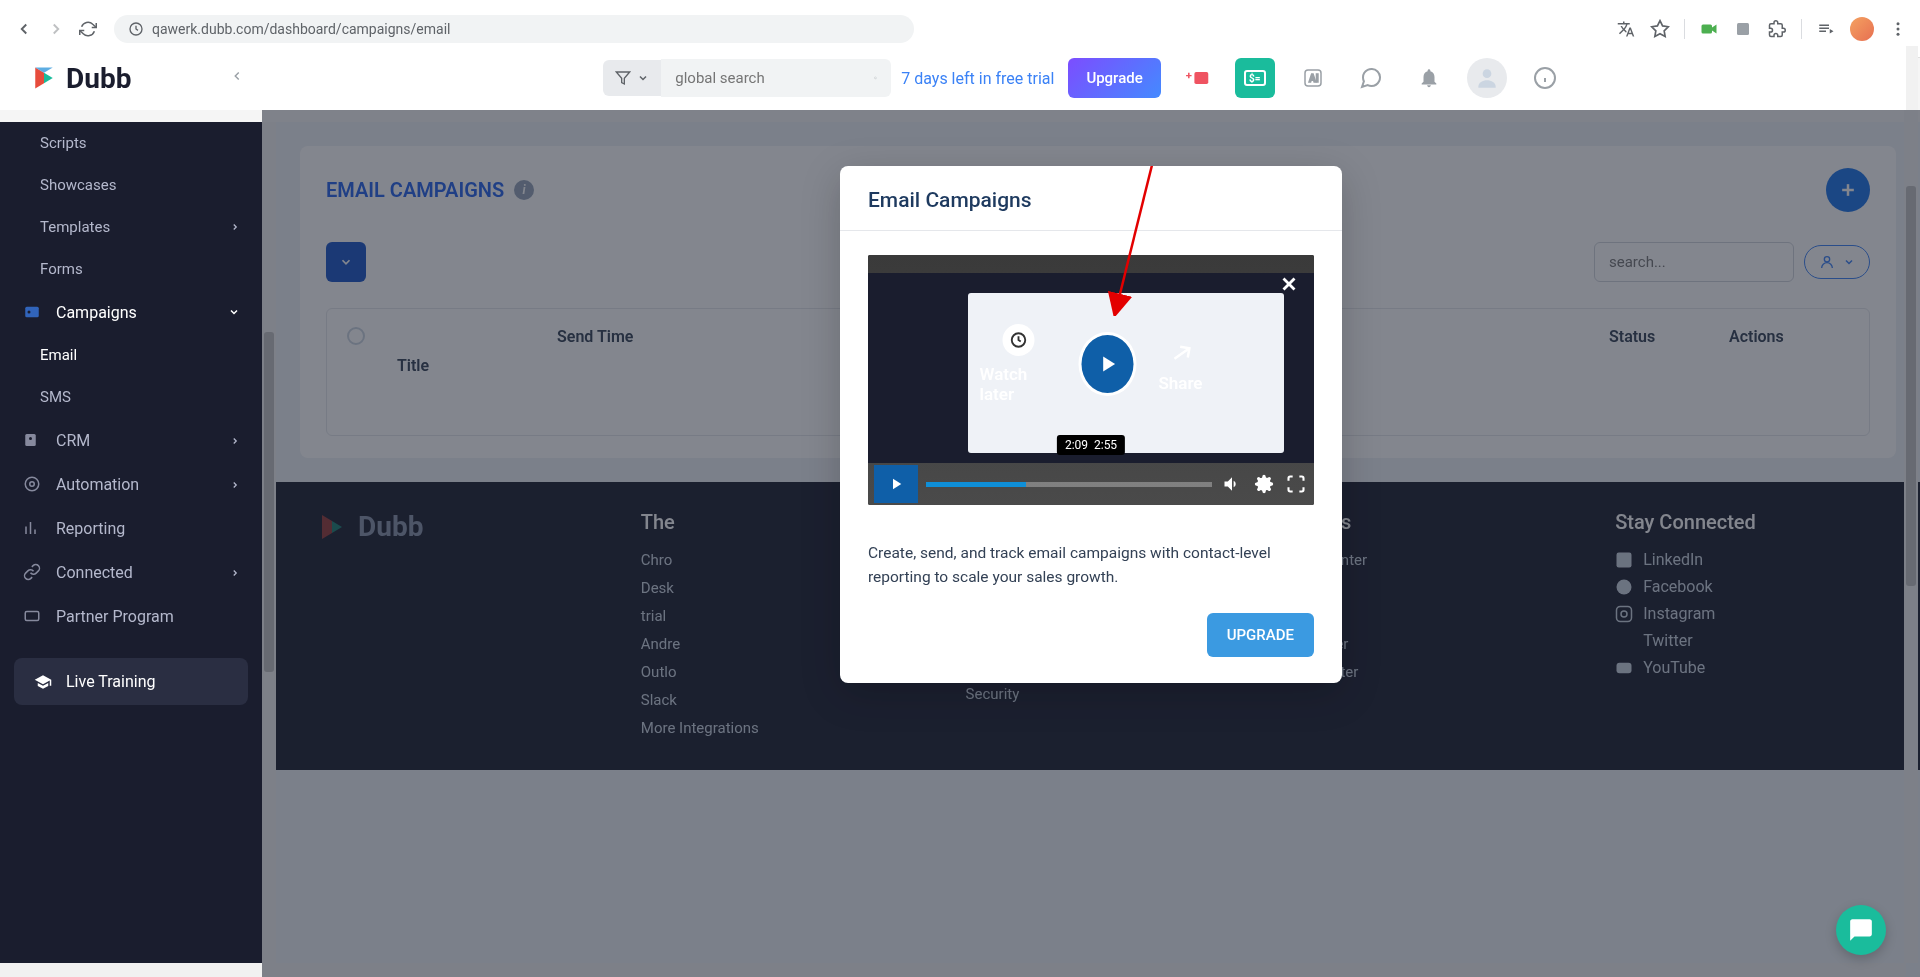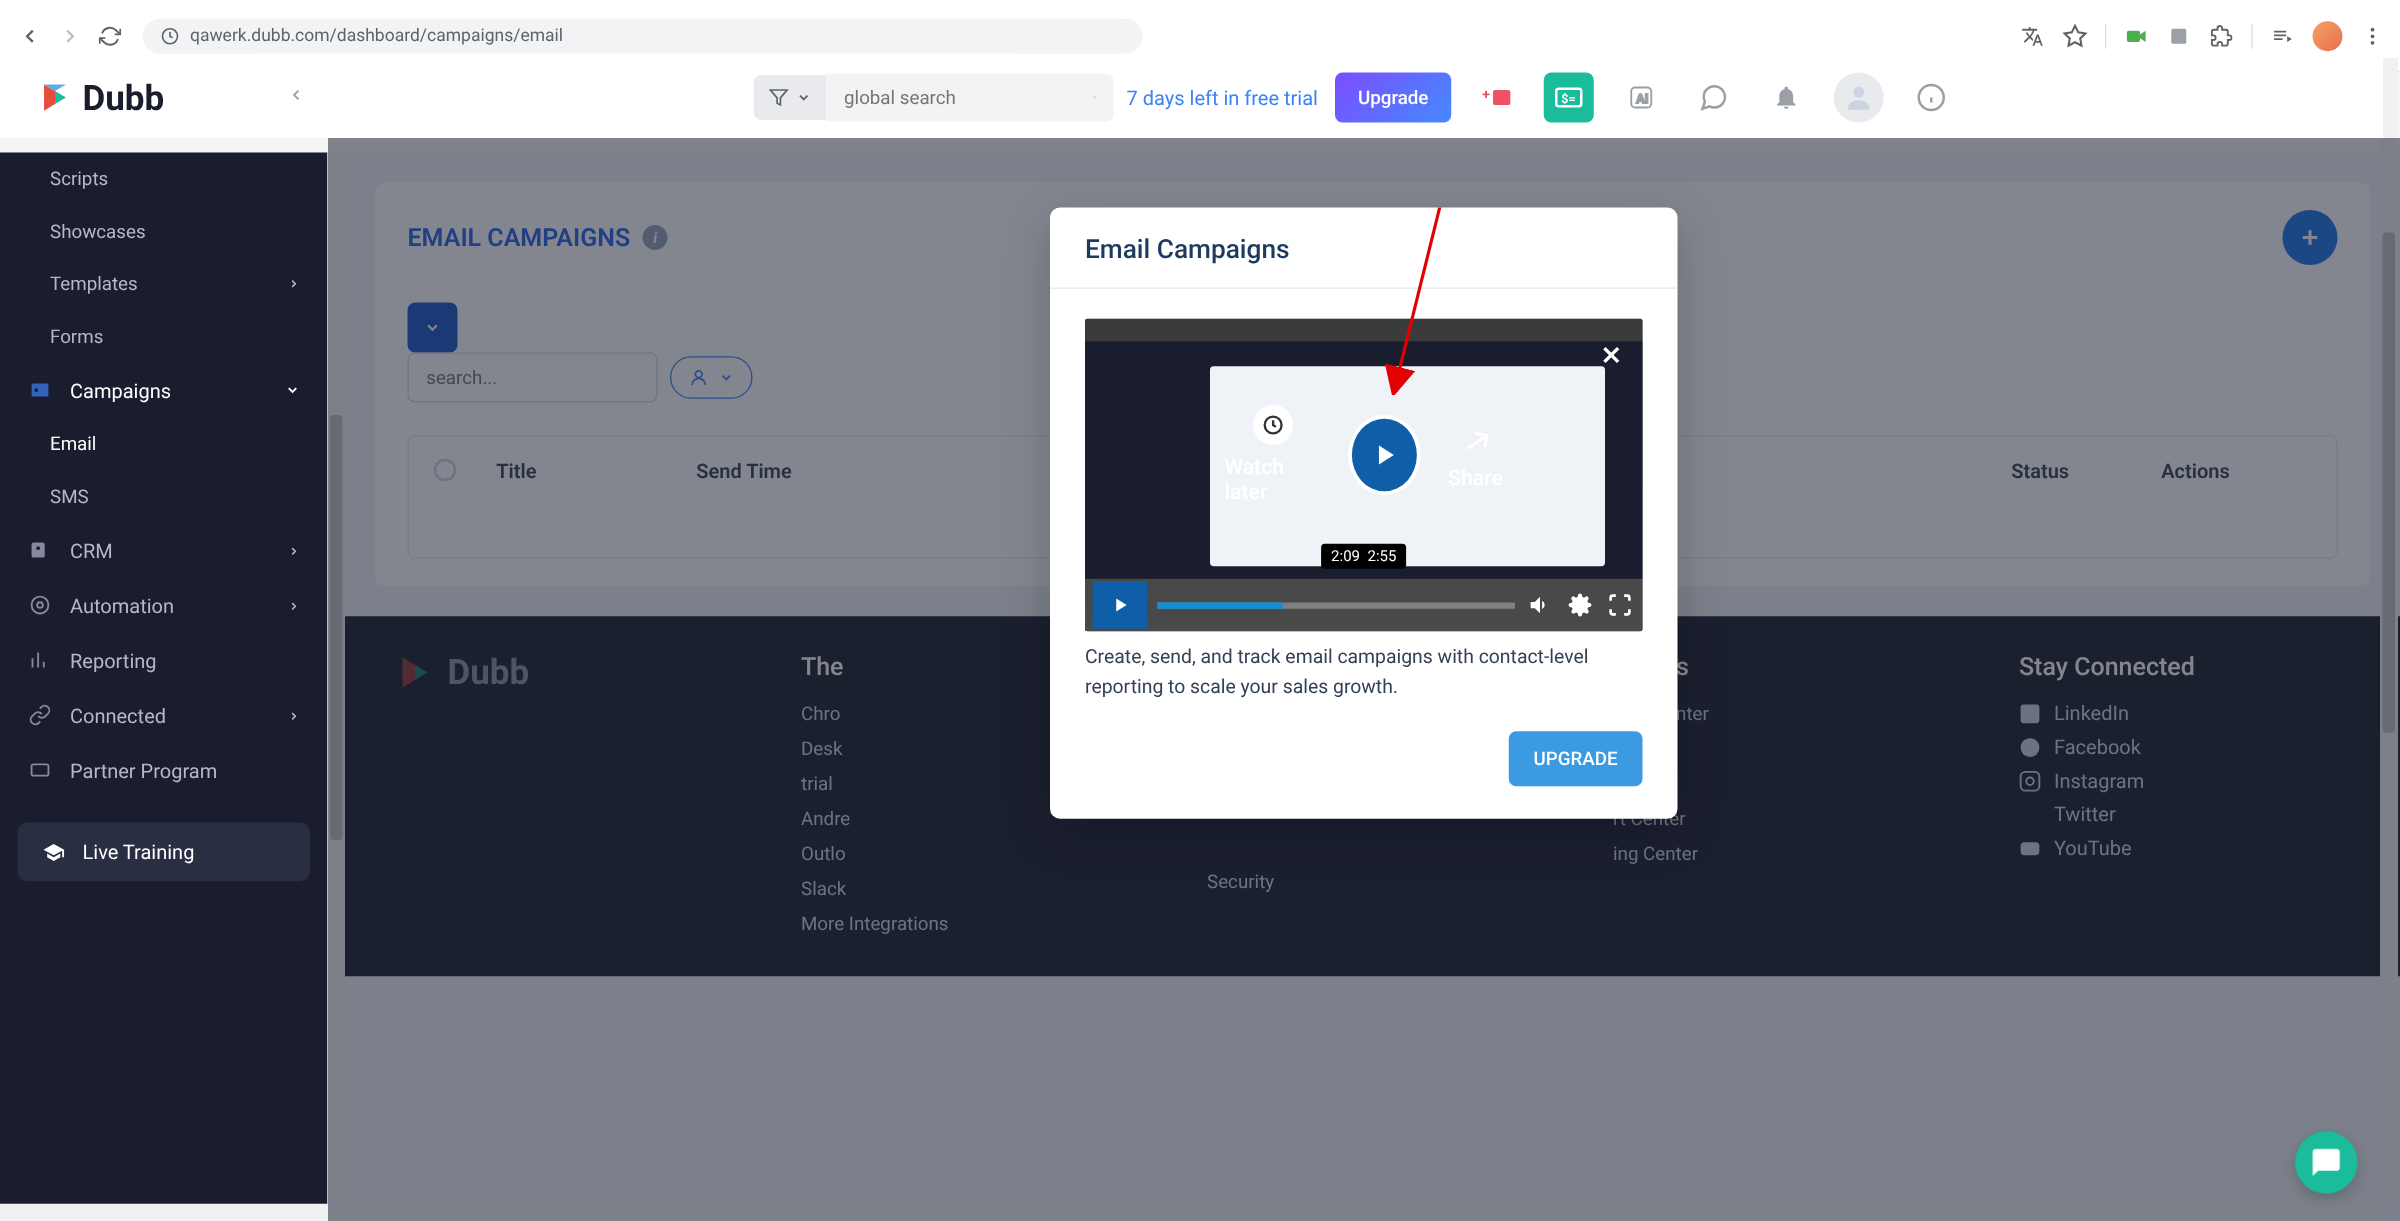--- a/index.html
+++ b/index.html
@@ -45,28 +45,28 @@
 .sidebar-item.parent-active .sidebar-icon svg { fill: #3b82f6; }
 .live-training { margin: 20px 14px; background: #2a2e42; border-radius: 8px; padding: 14px 18px; display: flex; align-items: center; gap: 12px; cursor: pointer; }
 
 
 .content-wrap { padding: 24px; }
 .panel { background: #fff; border-radius: 8px; padding: 22px 26px; }
 .panel-title-row { display: flex; align-items: center; justify-content: space-between; margin-bottom: 30px; }
 .panel-title { color: #2563eb; font-size: 20px; font-weight: 600; display: flex; align-items: center; gap: 10px; }
 .info-badge { width: 20px; height: 20px; border-radius: 50%; background: #94a3b8; color: #fff; display: flex; align-items: center; justify-content: center; font-size: 12px; font-style: italic; font-weight: bold; }
 .add-btn { width: 44px; height: 44px; border-radius: 50%; background: #1a73e8; color: #fff; display: flex; align-items: center; justify-content: center; font-size: 24px; cursor: pointer; }
-.toolbar-row { display: flex; align-items: flex-start; justify-content: space-between; margin-bottom: 26px; flex-direction: column; }
+.toolbar-row { display: flex; align-items: flex-end; justify-content: space-between; margin-bottom: 26px; }
 .chevron-btn { width: 40px; height: 40px; background: #1a56c7; border-radius: 6px; display: flex; align-items: center; justify-content: center; color: #fff; cursor: pointer; }
 .search-field { border: 1px solid #d1d5db; border-radius: 6px; padding: 10px 14px; font-size: 15px; width: 200px; outline: none; color: #64748b; }
 .user-pill { border: 1.5px solid #3b82f6; border-radius: 20px; padding: 8px 14px; display: flex; align-items: center; gap: 8px; color: #3b82f6; cursor: pointer; margin-left: 10px; }
 .table { width: 100%; border: 1px solid #e5e7eb; border-radius: 6px; }
 .table-header { display: flex; padding: 18px 20px; font-weight: 600; color: #334155; font-size: 16px; }
 .th-check { width: 50px; }
-.th-title { flex: 0 0 160px; }
+.th-title { flex: 0 0 160px; margin-top: 29px; }
 .th-send { flex: 0 0 200px; }
 .th-gap { flex: 1; }
 .th-status { flex: 0 0 120px; }
 .th-actions { flex: 0 0 120px; }
 .checkbox { width: 18px; height: 18px; border-radius: 50%; border: 2px solid #cbd5e1; }
 
 
 .footer { background: #1a1d2e; color: #cbd5e1; padding: 28px 40px; display: flex; gap: 60px; }
 .footer-col { flex: 1; }
 .footer-logo { display: flex; align-items: center; gap: 10px; }
@@ -90,21 +90,21 @@
 .video-center-col { display: flex; flex-direction: column; align-items: center; gap: 8px; color: #fff; }
 .video-play-big { width: 64px; height: 64px; border-radius: 50%; background: #0f5fa8; border: 3px solid #fff; display: flex; align-items: center; justify-content: center; cursor: pointer; }
 .video-icon-circle { width: 32px; height: 32px; border-radius: 50%; background: #fff; display: flex; align-items: center; justify-content: center; color: #333; }
 .video-label { font-size: 17px; font-weight: 600; color: #fff; }
 .video-time-bubble { position: absolute; bottom: 50px; left: 50%; transform: translateX(-50%); background: #000; color: #fff; font-size: 12px; padding: 3px 8px; border-radius: 3px; z-index: 2; }
 .video-controls { position: absolute; bottom: 0; left: 0; right: 0; height: 42px; display: flex; align-items: center; gap: 8px; padding: 0 6px; z-index: 2; }
 .video-play-small { width: 44px; height: 38px; background: #0f5fa8; display: flex; align-items: center; justify-content: center; cursor: pointer; }
 .video-progress { flex: 1; height: 5px; background: rgba(255,255,255,0.3); position: relative; }
 .video-progress-fill { position: absolute; left: 0; top: 0; bottom: 0; width: 35%; background: #0f8fd8; }
 .video-ctrl-icon { color: #fff; width: 24px; cursor: pointer; display: flex; justify-content: center; }
-.modal-desc { color: #334155; font-size: 15.5px; line-height: 1.55; margin-top: 8px; }
+.modal-desc { color: #334155; font-size: 15.5px; line-height: 1.55; margin-top: 36px; }
 .modal-footer { padding: 0 28px 26px; display: flex; justify-content: flex-end; }
 .modal-upgrade { background: #3b9ae1; color: #fff; border: none; padding: 13px 20px; border-radius: 6px; font-size: 15px; font-weight: 500; cursor: pointer; }
 
 
 .red-arrow { position: absolute; top: -10px; left: 50%; transform: translateX(14px); z-index: 5; pointer-events: none; }
 
 
 .help-bubble { position: fixed; bottom: 22px; right: 34px; width: 50px; height: 50px; border-radius: 50%; background: #1abc9c; display: flex; align-items: center; justify-content: center; color: #fff; cursor: pointer; z-index: 200; box-shadow: 0 4px 12px rgba(0,0,0,0.2); }
 
 

